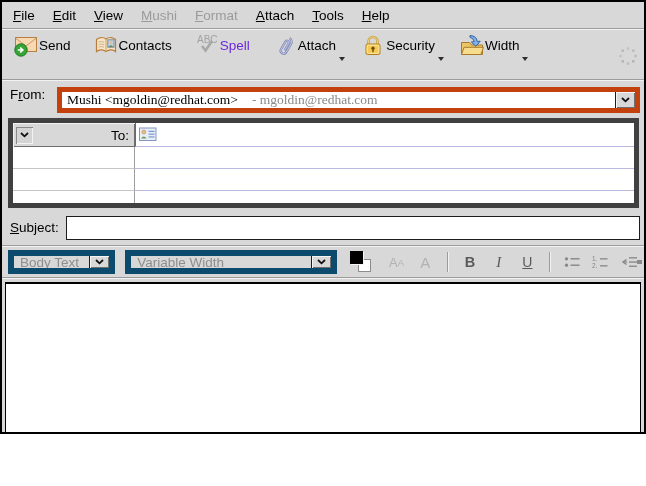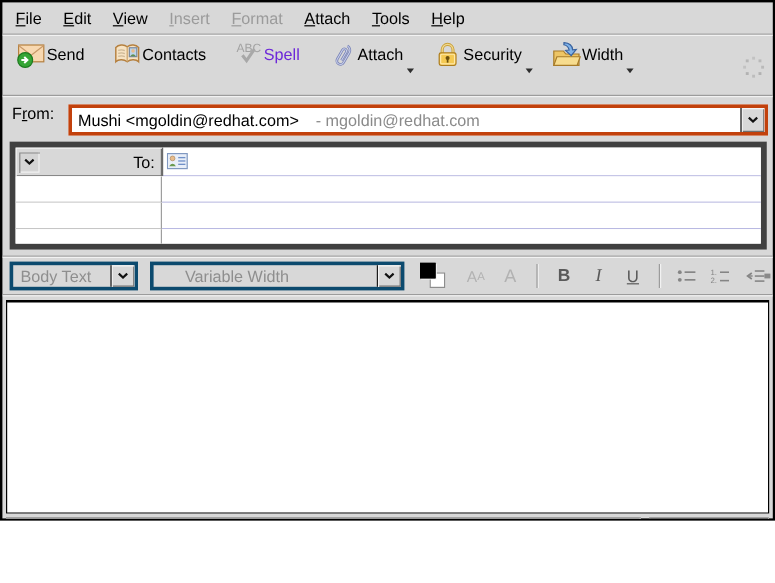--- a/index.html
+++ b/index.html
@@ -28,21 +28,21 @@
   .tbtn.disabled .lbl { color:#6d28d9; }
   .menu-arrow { width:0; height:0; border-left:3.5px solid transparent; border-right:3.5px solid transparent;
     border-top:4.5px solid #2e2e2e; margin-top:26px; margin-left:-4px; }
   .throbber { position:absolute; right:5px; top:15px; }
   
   .from-row { display:flex; align-items:flex-start; margin:6px 4px 0 8px; height:27px; }
   .hdr-label { font-size:13.5px; color:#000; }
   .from-label { width:47px; }
   .subject-label { width:56px; display:inline-block; }
   .subject-label::first-letter { text-decoration:underline; }
-  .combo { flex:1; height:26px; background:#fff; border:3px solid #c2410c; display:flex; align-items:stretch; }
+  .combo { flex:1; height:26px; background:#fff; border:5px solid #c2410c; display:flex; align-items:stretch;font-family:Liberation Serif, serif; }
   .combo-text { flex:1; display:flex; align-items:center; padding-left:5px; font-size:13.5px; overflow:hidden; white-space:nowrap; }
   .combo-secondary { color:#8a8a8a; margin-left:14px; }
   .combo-btn { width:20px; background:#d8d8d8; border-left:1px solid #1c1c1c;
     box-shadow:inset 1px 1px 0 #f4f4f4, inset -1px -1px 0 #6f6f6f;
     display:flex; align-items:center; justify-content:center; }
   
   .addr-grid { margin:4px 5px 0 6px; height:90px; border:5px solid #404040; background:#fff;
     display:grid; grid-template-columns:122px 1fr; grid-template-rows:24px 22px 22px 1fr; }
   .addr-btn { background:#d8d8d8; box-shadow:inset 1px 1px 0 #f2f2f2, inset -1px -1px 0 #6e6e6e;
     display:flex; align-items:center; padding:0 6px 0 3px; }
@@ -54,25 +54,25 @@
     display:flex; align-items:center; padding-left:3px; }
   .addr-cell-l { background:#fff; border-right:1px solid #9e9e9e; border-bottom:1px solid #c6c6c6; }
   .addr-cell-l.last { border-bottom:none; }
   .addr-cell-r { background:#fff; border-bottom:1px solid #b9b9e2; }
   .addr-cell-r.last { border-bottom:none; }
   .subject-row { display:flex; align-items:center; margin:7px 4px 0 8px; height:25px; }
   .subject-input { flex:1; height:24px; border:1px solid #1c1c1c; background:#fff;
     font:13.5px "Liberation Sans", sans-serif; padding:0 4px; outline:none; }
   
   .fmt-bar { height:30px; display:flex; align-items:center; padding-left:6px; position:relative; }
-  .fmt-combo { height:24px; border:3px solid #0c4a6e; background:#d8d8d8; display:flex; align-items:stretch; }
+  .fmt-combo { height:24px; border:6px solid #0c4a6e; background:#d8d8d8; display:flex; align-items:stretch; }
   .fmt-combo .val { flex:1; display:flex; align-items:center; padding-left:6px; color:#8e8e8e;
     font-size:13.5px; white-space:nowrap; overflow:hidden; }
   .fmt-combo1 { width:108px; margin-right:10px; }
-  .fmt-combo2 { width:214px; margin-right:11px;padding-left:20px; }
+  .fmt-combo2 { width:214px; margin-right:11px; }
   .color-picker { position:relative; width:23px; height:23px; margin:0 9px 0 2px; }
   .color-fg { position:absolute; left:0; top:0; width:13px; height:13px; background:#000;
     border:1px solid #000; box-shadow:1px 1px 0 #f6f6f6; z-index:2; }
   .color-bg { position:absolute; left:8px; top:8px; width:13px; height:13px; background:#fff; border:1px solid #8d8d8d; }
   .fmt-btn { width:29px; height:24px; display:flex; align-items:center; justify-content:center; color:#5a5a5a; }
   .fmt-btn.disabled { color:#b2b2b2; }
   .fmt-bold { font-weight:bold; font-size:14.5px; }
   .fmt-italic { font-family:"Liberation Serif", serif; font-style:italic; font-size:15px; }
   .fmt-underline { text-decoration:underline; font-size:14px; }
   .fmt-sep { width:2px; height:20px; border-left:1px solid #9c9c9c; border-right:1px solid #f2f2f2; margin:0 7px; }
@@ -92,21 +92,21 @@
 </style>
 </head>
 <body>
 
 <div class="window">
 
   <div class="menubar">
     <div class="menu-item"><span>File</span></div>
     <div class="menu-item"><span>Edit</span></div>
     <div class="menu-item"><span>View</span></div>
-    <div class="menu-item disabled"><span>Insert</span></div>
+    <div class="menu-item disabled"><span>Mushi</span></div>
     <div class="menu-item disabled"><span>Format</span></div>
     <div class="menu-item"><span>Attach</span></div>
     <div class="menu-item"><span>Tools</span></div>
     <div class="menu-item"><span>Help</span></div>
   </div>
   <div class="etch"></div>
 
   <div class="toolbar">
 
     <div class="tbtn-group">
@@ -247,20 +247,24 @@
       </svg>
     </div>
     <div class="addr-cell-l"></div>
     <div class="addr-cell-r"></div>
     <div class="addr-cell-l"></div>
     <div class="addr-cell-r"></div>
     <div class="addr-cell-l last"></div>
     <div class="addr-cell-r last"></div>
   </div>
 
+  <div class="subject-row">
+    <span class="hdr-label subject-label">Subject:</span>
+    <input class="subject-input" type="text" value="" style="">
+  </div>
 
   <div class="etch" style="margin-top:5px"></div>
   <div class="fmt-bar">
     <div class="fmt-combo fmt-combo1">
       <div class="val">Body Text</div>
       <div class="combo-btn">
         <svg width="9" height="6">
             <path d="M1 1 L4.5 4.3 L8 1" stroke="#111" stroke-width="1.8" fill="none"></path>
           </svg>
       </div>

